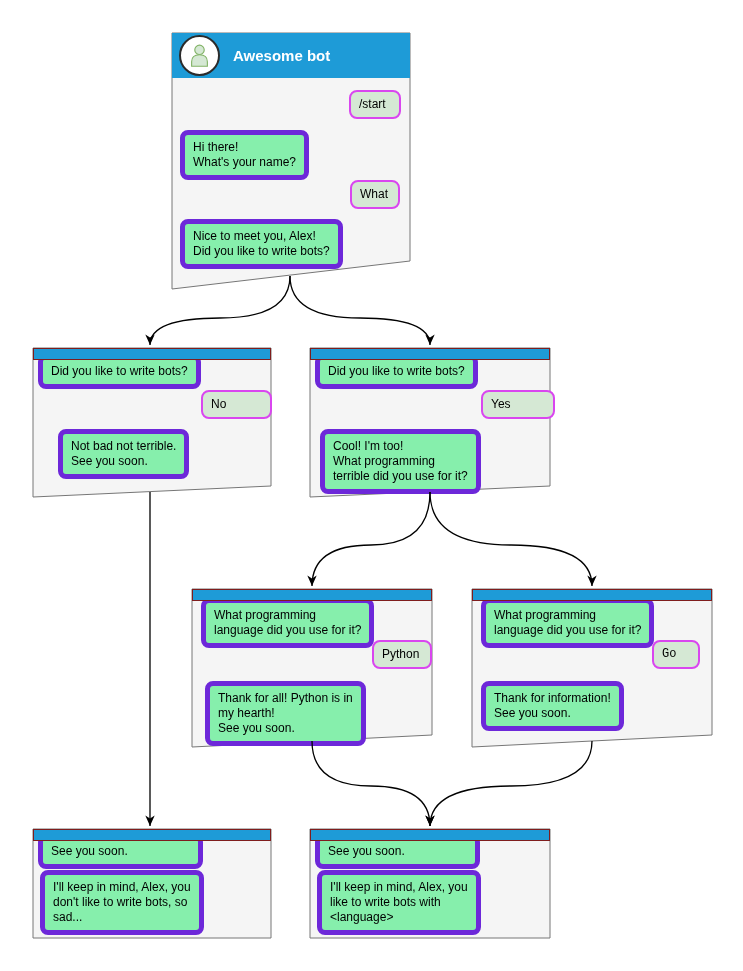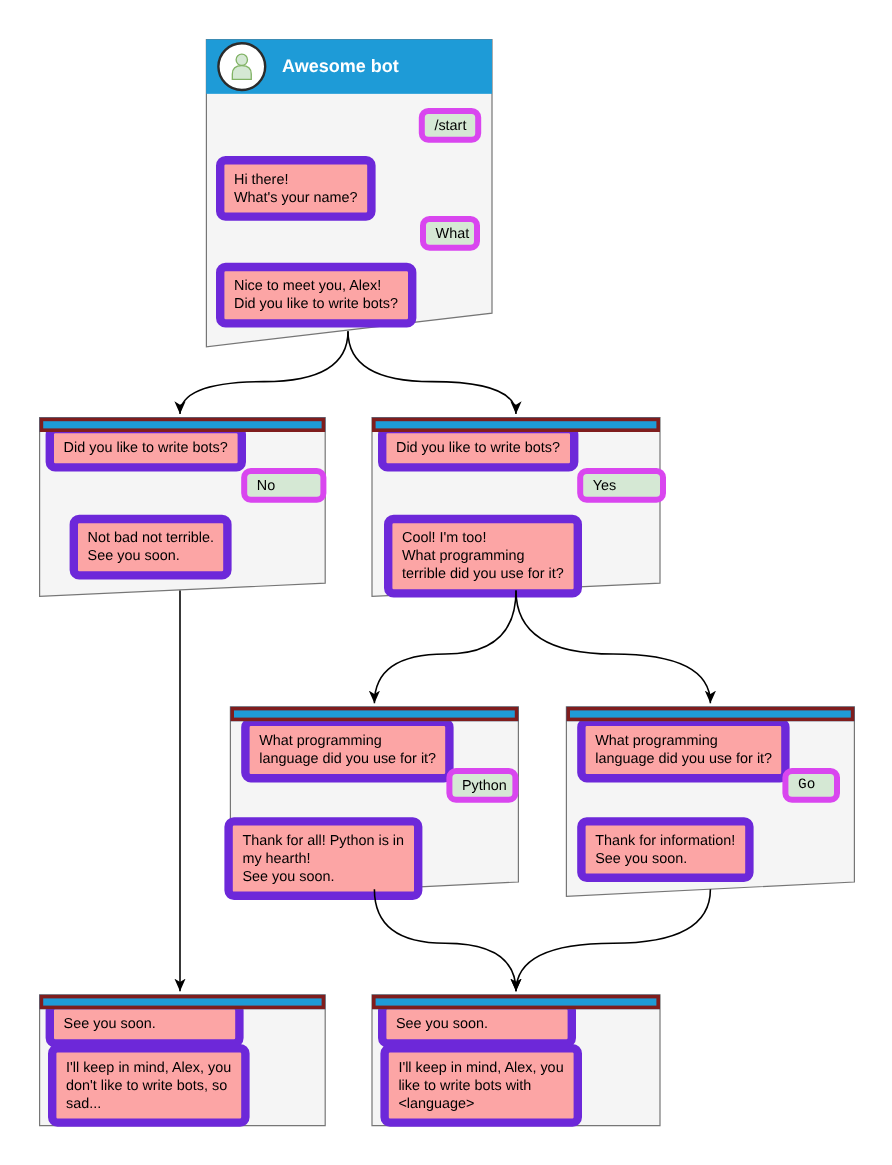--- a/index.html
+++ b/index.html
@@ -10,21 +10,21 @@
     font-family:"Liberation Sans", sans-serif;
     overflow:hidden;
   }
   svg.layer{position:absolute;left:0;top:0;pointer-events:none;}
   #bodies{z-index:0;}
   #arrows{z-index:3;}
 
   .hdr{
     position:absolute;
     background:#1e9bd7;
-    border:3px solid #7f1d1d;
+    border:1px solid #7f1d1d;
     box-sizing:border-box;
     z-index:2;
     display:flex;align-items:center;
   }
   .hdr-main{border-color:#1e9bd7;}
   .avatar{
     width:41px;height:41px;border-radius:50%;
     background:#ffffff;border:2px solid #2b2b2b;
     box-sizing:border-box;
     margin-left:6px;flex:0 0 auto;
@@ -34,23 +34,23 @@
     color:#ffffff;font-weight:bold;font-size:15px;
     margin-left:13px;white-space:pre;
   }
   .bubble{
     position:absolute;z-index:1;
     font-size:12px;line-height:15px;color:#000000;
     border-radius:8px;box-sizing:border-box;
     white-space:pre;
     padding:5px 8px;
   }
-  .bot{background:#fca5a5;border:7px solid #6d28d9;}
+  .bot{background:#86efac;border:5px solid #6d28d9;}
   .user{
-    background:#d5e8d4;border:5px solid #d946ef;
+    background:#d5e8d4;border:2px solid #d946ef;
     display:flex;align-items:center;
     padding:0 0 0 8px;
   }
 </style>
 </head>
 <body>
 
 <div id="canvas">
 
   <svg id="bodies" class="layer" width="743" height="971">
@@ -89,21 +89,21 @@
   <div class="bubble bot" style="left:315px;top:354px;">Did you like to write bots?</div>
   <div class="bubble user" style="left:481px;top:390px;width:74px;height:29px;">Yes</div>
   <div class="bubble bot" style="left:320px;top:429px;">Cool! I'm too!
 What programming
 terrible did you use for it?</div>
 
   <div class="hdr" style="left:192px;top:589px;width:240px;height:12px;"></div>
   <div class="bubble bot" style="left:201px;top:598px;">What programming
 language did you use for it?</div>
   <div class="bubble user" style="left:372px;top:640px;width:60px;height:29px;">Python</div>
-  <div class="bubble bot" style="left:187px;top:681px;">Thank for all! Python is in
+  <div class="bubble bot" style="left:205px;top:681px;">Thank for all! Python is in
 my hearth!
 See you soon.</div>
 
   <div class="hdr" style="left:472px;top:589px;width:240px;height:12px;"></div>
   <div class="bubble bot" style="left:481px;top:598px;">What programming
 language did you use for it?</div>
   <div class="bubble user" style="left:652px;top:640px;width:48px;height:29px;font-family:Liberation Mono, monospace;">Go</div>
   <div class="bubble bot" style="left:481px;top:681px;">Thank for information!
 See you soon.</div>
 

